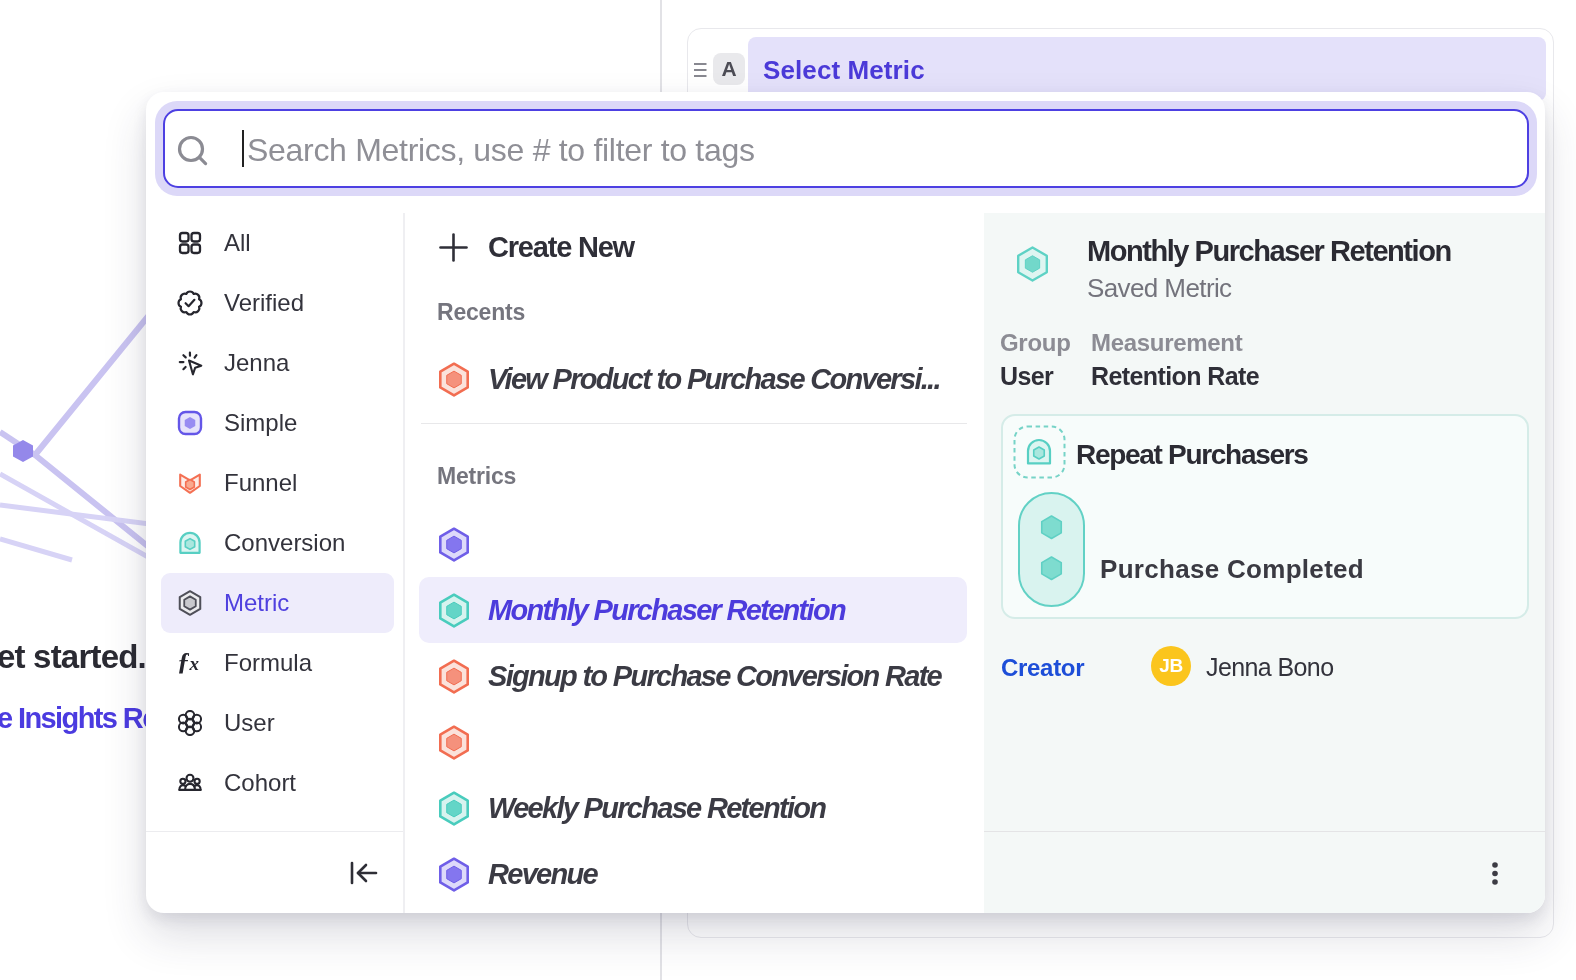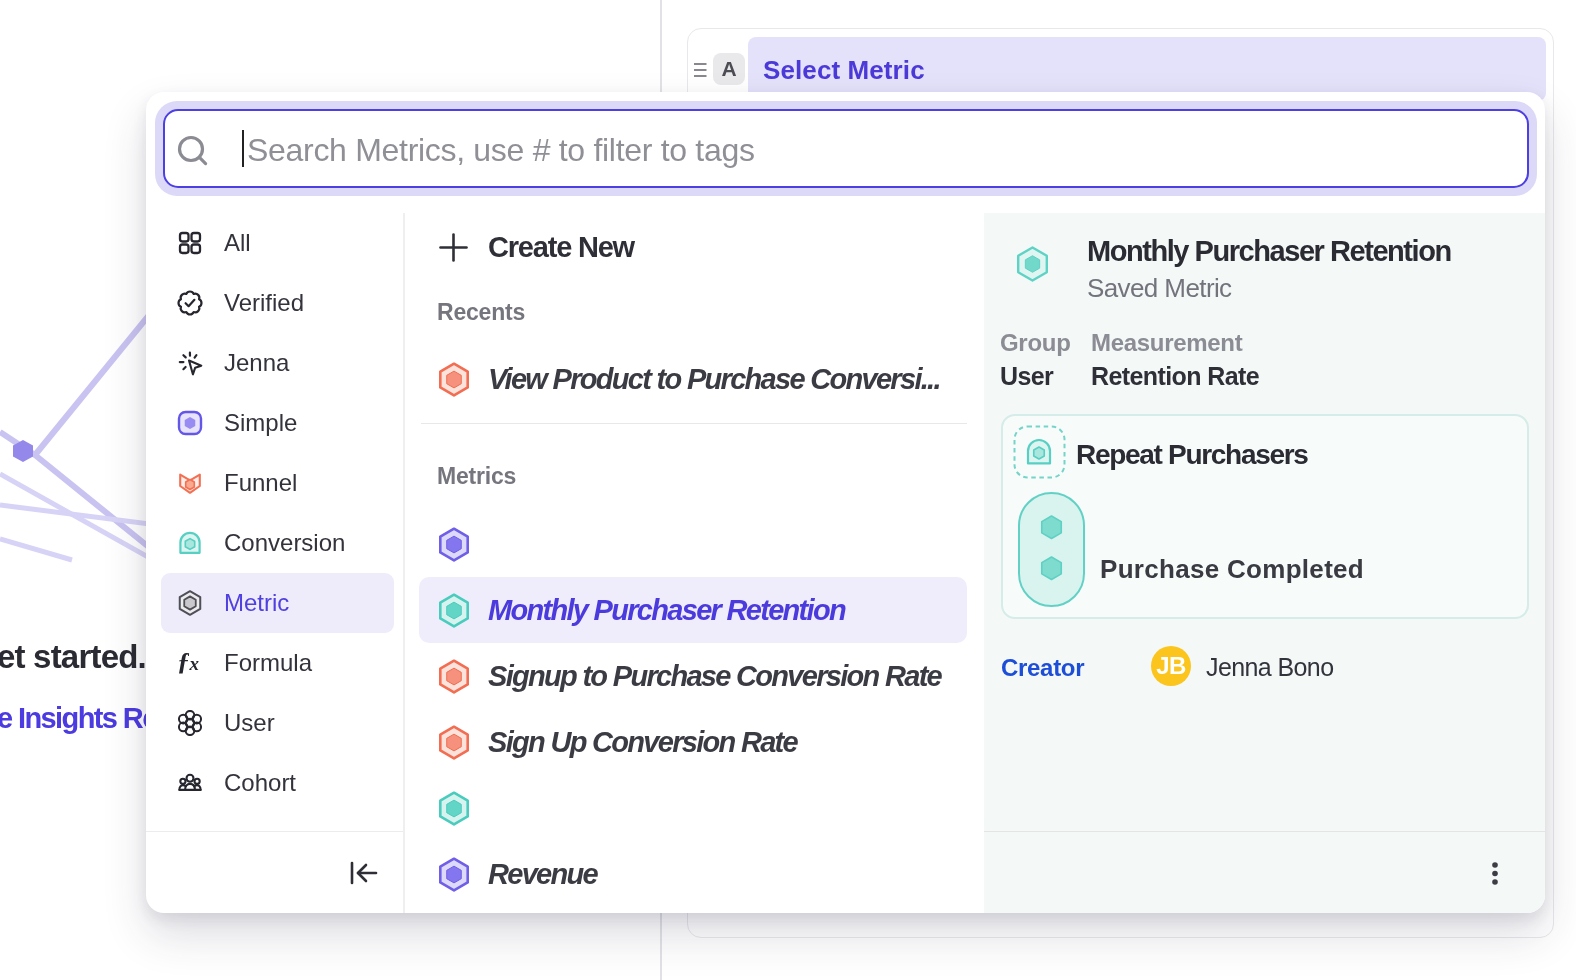--- a/index.html
+++ b/index.html
@@ -54,21 +54,21 @@
   #rp-v1 { left:854px; top:270px; font-size:25px; font-weight:600; color:#2f2f38; letter-spacing:-0.6px; }
   #rp-v2 { left:945px; top:270px; font-size:25px; font-weight:600; color:#2f2f38; letter-spacing:-0.6px; }
   #rp-card { left:855px; top:322px; width:528px; height:205px; background:#f7fcfb; border:2px solid #d5ece8; border-radius:14px; }
   #rp-dash { left:867px; top:333px; }
   #rp-ctitle { left:930px; top:347px; font-size:28px; font-weight:700; color:#2b2b33; letter-spacing:-1.3px; }
   #rp-capsule { left:872px; top:400px; width:67px; height:115px; background:#d9f3ef; border:2px solid #62d1c5; border-radius:34px; }
   #rp-step1 { left:954px; top:421px; font-size:26px; font-weight:600; color:#3a3a42; letter-spacing:0.3px; white-space:nowrap; }
   #rp-step2 { left:954px; top:462px; font-size:26px; font-weight:600; color:#3a3a42; letter-spacing:0.3px; white-space:nowrap; }
   #rp-cr { left:855px; top:562px; font-size:24px; font-weight:600; color:#1d4ed8; letter-spacing:-0.3px;text-align:center; }
   #rp-av { left:1005px; top:554px; width:40px; height:40px; background:#fbc51d; border-radius:50%;
-    color:#fff; font-size:24px; font-weight:700; text-align:center; line-height:40px; letter-spacing:-0.5px; }
+    color:#fff; font-size:19px; font-weight:700; text-align:center; line-height:40px; letter-spacing:-0.5px; }
   #rp-name { left:1060px; top:561px; font-size:25px; color:#33333c; letter-spacing:-0.6px; }
   #rp-fdiv { left:838px; top:739px; width:561px; height:1px; background:#e4e4e6; }
   #rp-dots { left:1345px; top:769px; }
 </style>
 </head>
 <body>
 <div id="page">
   <div id="vline" class="abs"></div>
   <svg id="illus" class="abs" width="150" height="270" viewBox="0 0 150 270" fill="none">
     <path d="M150 14 L35 155 L150 248" stroke="#c9c3f1" stroke-width="6" stroke-linejoin="round"></path>
@@ -228,26 +228,26 @@
     <svg class="abs" style="left:293px;top:567px" width="30" height="35" viewBox="0 0 30 34.6">
         <polygon points="15.00,1.50 28.70,9.41 28.70,25.23 15.00,33.14 1.30,25.23 1.30,9.41" fill="#fbe2db" stroke="#f26d51" stroke-width="2.6" stroke-linejoin="round"></polygon>
         <polygon points="15.00,8.94 22.26,13.13 22.26,21.51 15.00,25.70 7.74,21.51 7.74,13.13" fill="#f5917c" stroke="#f26d51" stroke-width="1" stroke-linejoin="round"></polygon>
       </svg>
     <div class="abs mtxt" style="top:551px">Signup to Purchase Conversion Rate</div>
     <div class="abs mrow" style="top:617px"></div>
     <svg class="abs" style="left:293px;top:633px" width="30" height="35" viewBox="0 0 30 34.6">
         <polygon points="15.00,1.50 28.70,9.41 28.70,25.23 15.00,33.14 1.30,25.23 1.30,9.41" fill="#fbe2db" stroke="#f26d51" stroke-width="2.6" stroke-linejoin="round"></polygon>
         <polygon points="15.00,8.94 22.26,13.13 22.26,21.51 15.00,25.70 7.74,21.51 7.74,13.13" fill="#f5917c" stroke="#f26d51" stroke-width="1" stroke-linejoin="round"></polygon>
       </svg>
-    <div class="abs mtxt" style="top:617px">Sign Up Conversion Rate</div>
     <div class="abs mrow" style="top:683px"></div>
     <svg class="abs" style="left:293px;top:699px" width="30" height="35" viewBox="0 0 30 34.6">
         <polygon points="15.00,1.50 28.70,9.41 28.70,25.23 15.00,33.14 1.30,25.23 1.30,9.41" fill="#d7f3ef" stroke="#49ccbd" stroke-width="2.6" stroke-linejoin="round"></polygon>
         <polygon points="15.00,8.94 22.26,13.13 22.26,21.51 15.00,25.70 7.74,21.51 7.74,13.13" fill="#63d5c7" stroke="#49ccbd" stroke-width="1" stroke-linejoin="round"></polygon>
       </svg>
+    <div class="abs mtxt" style="top:683px">Weekly Purchase Retention</div>
     <div class="abs mrow" style="top:749px"></div>
     <svg class="abs" style="left:293px;top:765px" width="30" height="35" viewBox="0 0 30 34.6">
         <polygon points="15.00,1.50 28.70,9.41 28.70,25.23 15.00,33.14 1.30,25.23 1.30,9.41" fill="#ddd9fa" stroke="#6f5ee8" stroke-width="2.6" stroke-linejoin="round"></polygon>
         <polygon points="15.00,8.94 22.26,13.13 22.26,21.51 15.00,25.70 7.74,21.51 7.74,13.13" fill="#8476ef" stroke="#6f5ee8" stroke-width="1" stroke-linejoin="round"></polygon>
       </svg>
     <div class="abs mtxt" style="top:749px">Revenue</div>
 
     <svg class="abs" style="left:871px;top:154px" width="31" height="36" viewBox="0 0 31 35.8">
         <polygon points="15.50,1.39 29.80,9.64 29.80,26.15 15.50,34.41 1.20,26.15 1.20,9.64" fill="#def5f1" stroke="#5ed2c5" stroke-width="2.4" stroke-linejoin="round"></polygon>
         <polygon points="15.50,9.64 22.65,13.77 22.65,22.03 15.50,26.15 8.35,22.03 8.35,13.77" fill="#72d8ca" stroke="#5ed2c5" stroke-width="1" stroke-linejoin="round"></polygon>

